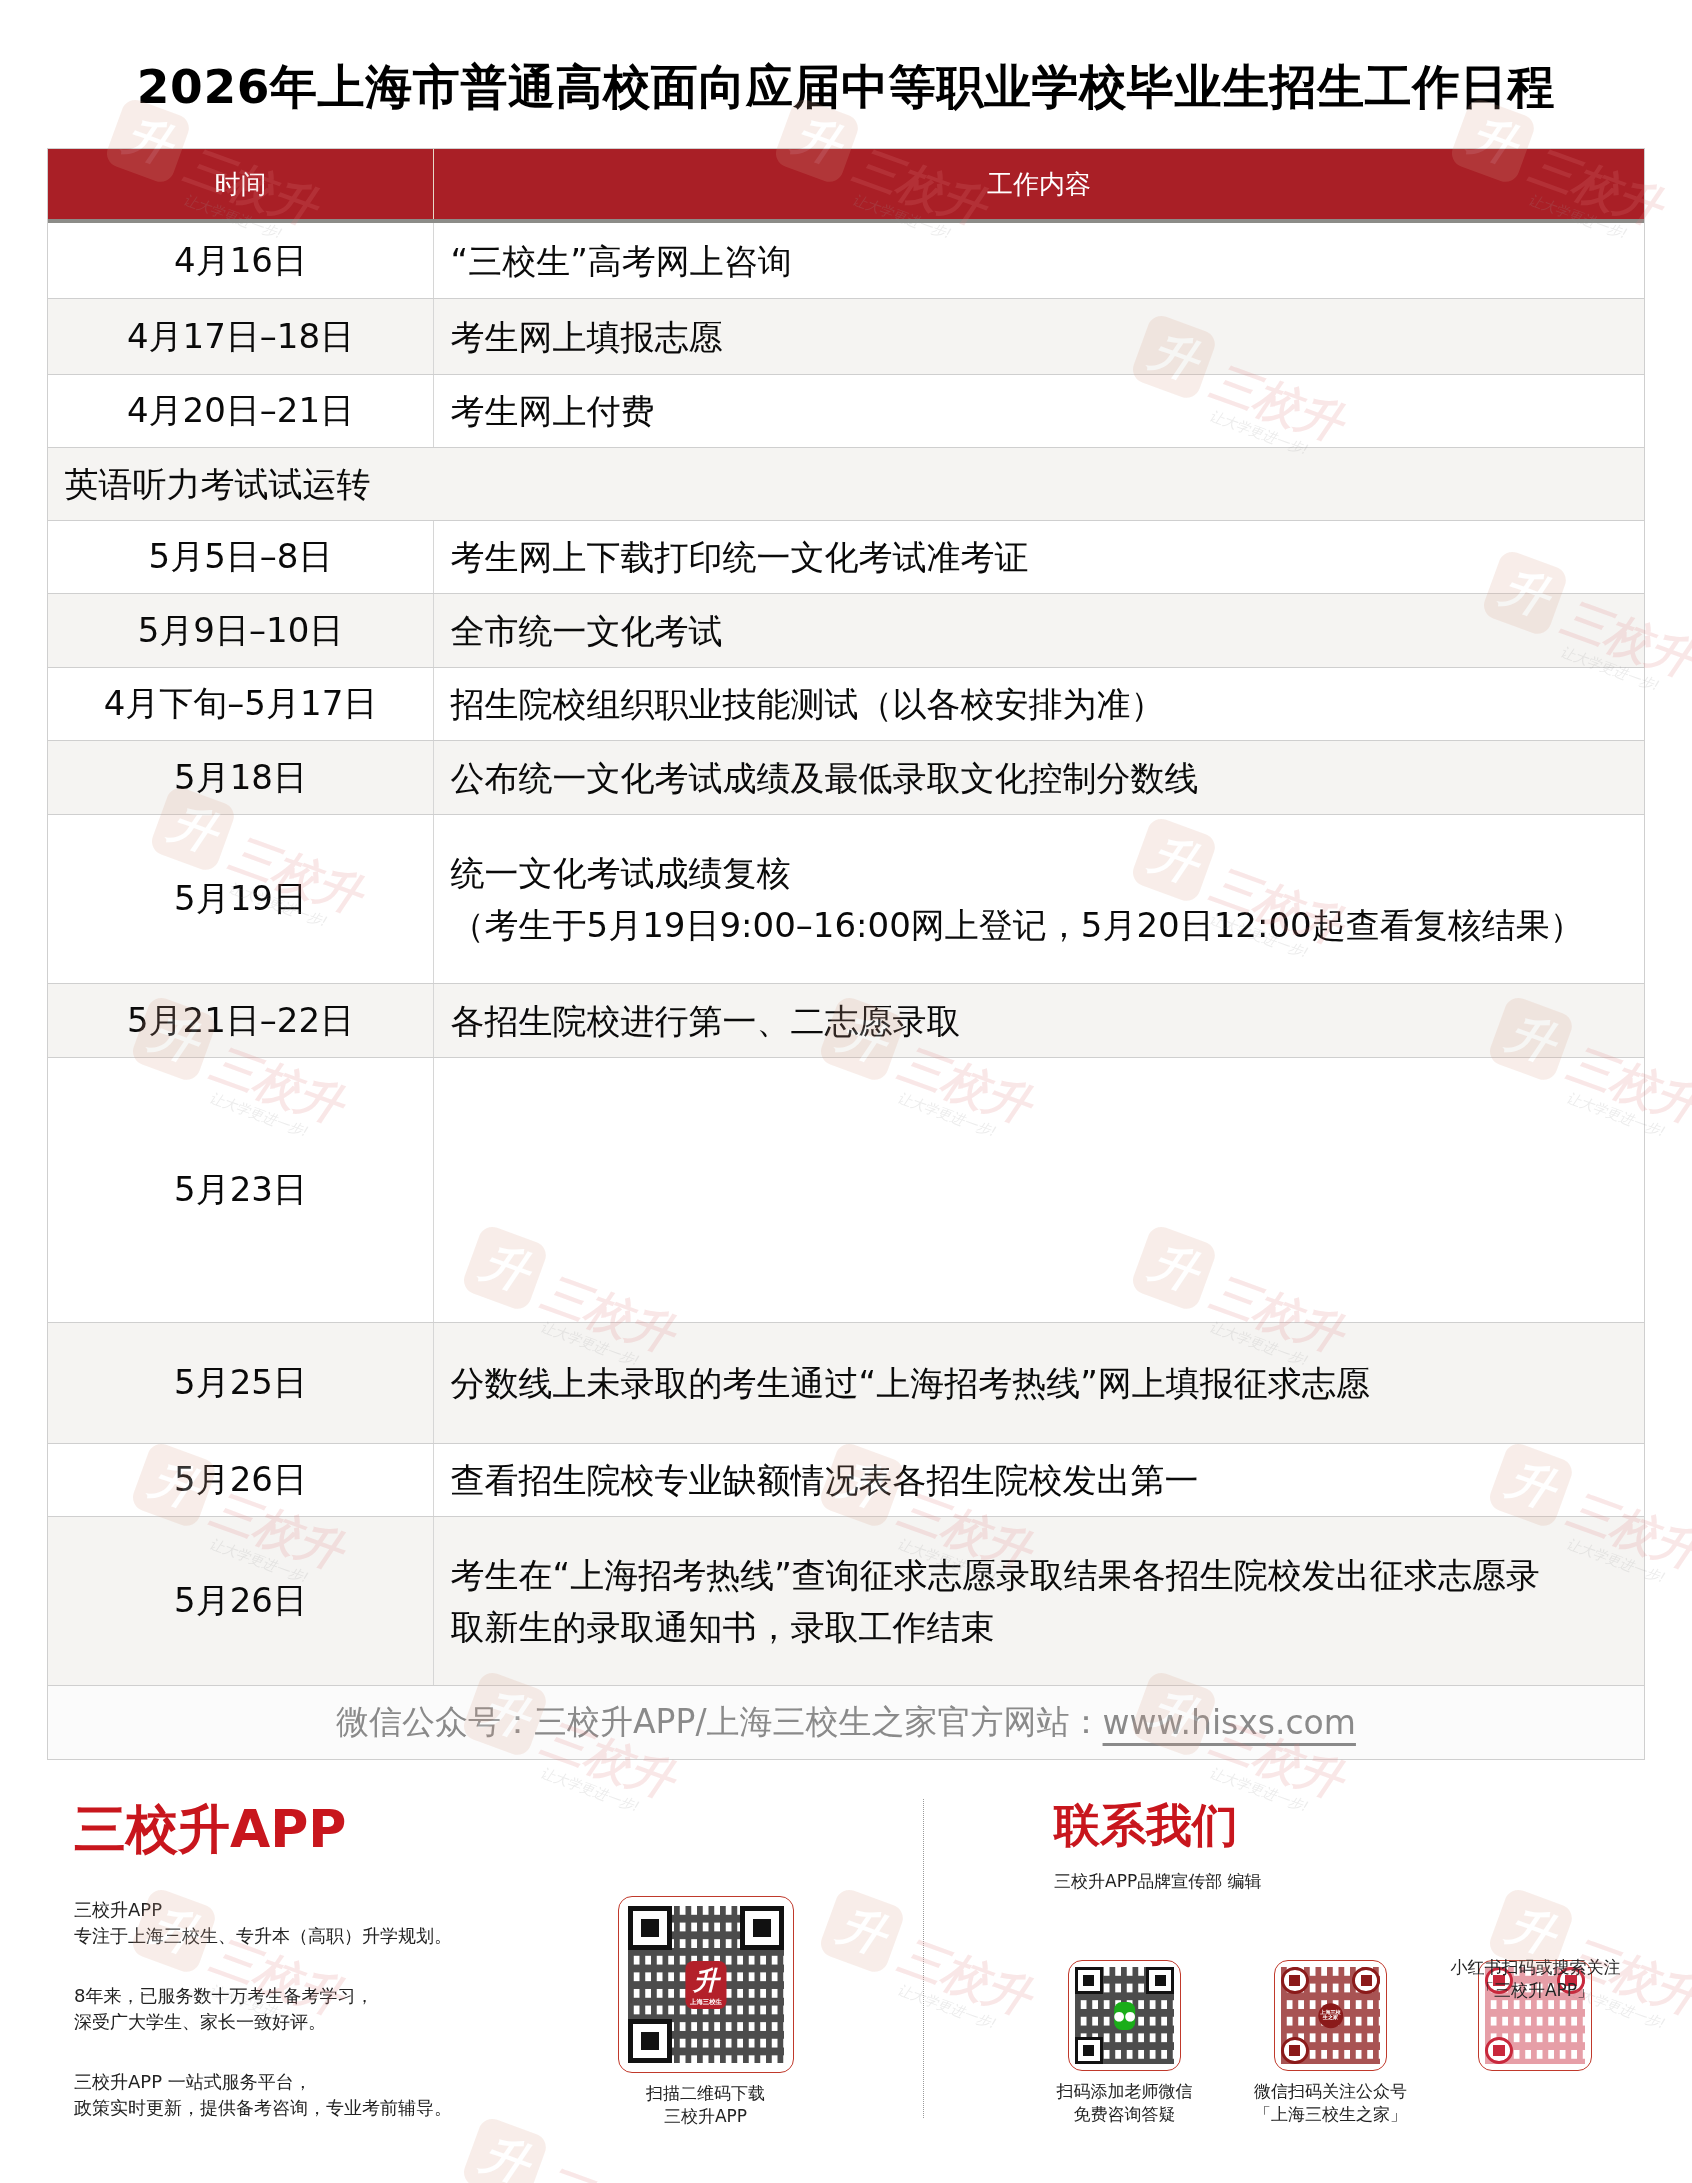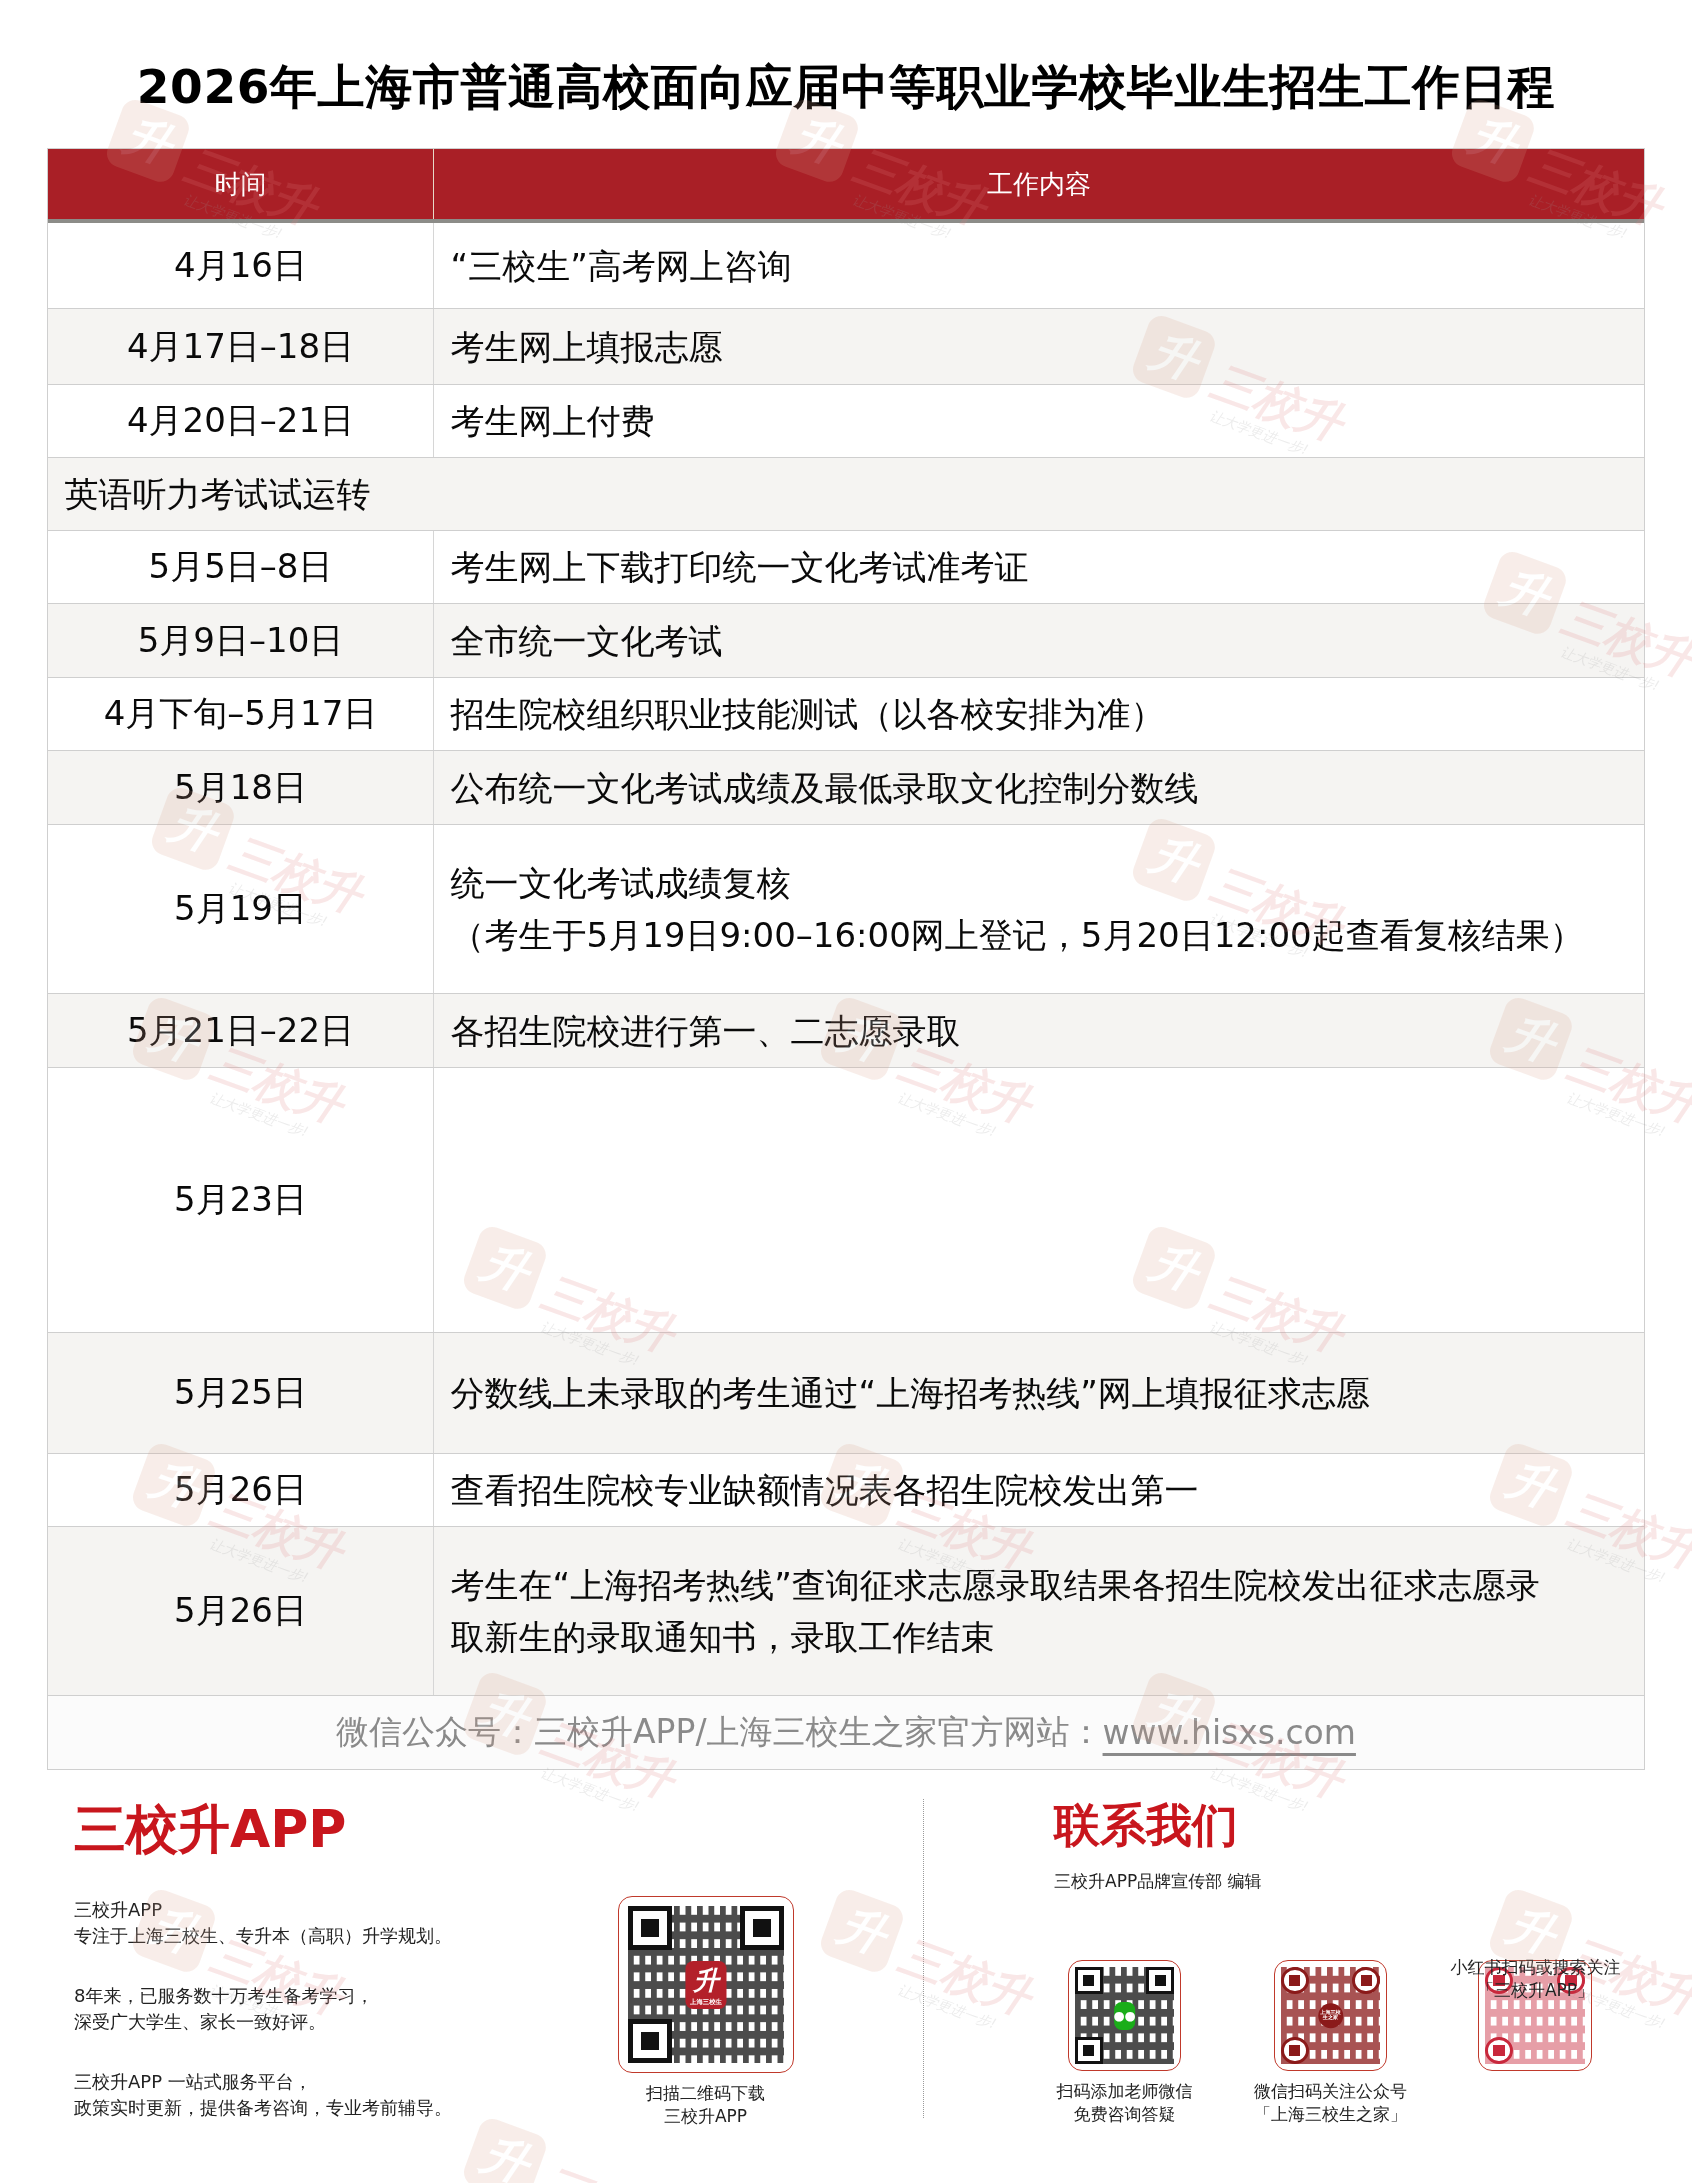--- a/index.html
+++ b/index.html
@@ -121,21 +121,21 @@
 <body>
 
 <div class="title">2026年上海市普通高校面向应届中等职业学校毕业生招生工作日程</div>
 
 <div class="table">
   <div class="thead">
     <div class="th col-date">时间</div>
     <div class="th col-content">工作内容</div>
   </div>
 
-  <div class="row" style="height:86px">
+  <div class="row" style="height:76px">
     <div class="cell-date">4月16日</div>
     <div class="cell-content">
         <span>“三校生”高考网上咨询</span>
       </div>
   </div>
   <div class="row alt" style="height:76px">
     <div class="cell-date">4月17日–18日</div>
     <div class="cell-content">
         <span>考生网上填报志愿</span>
       </div>

